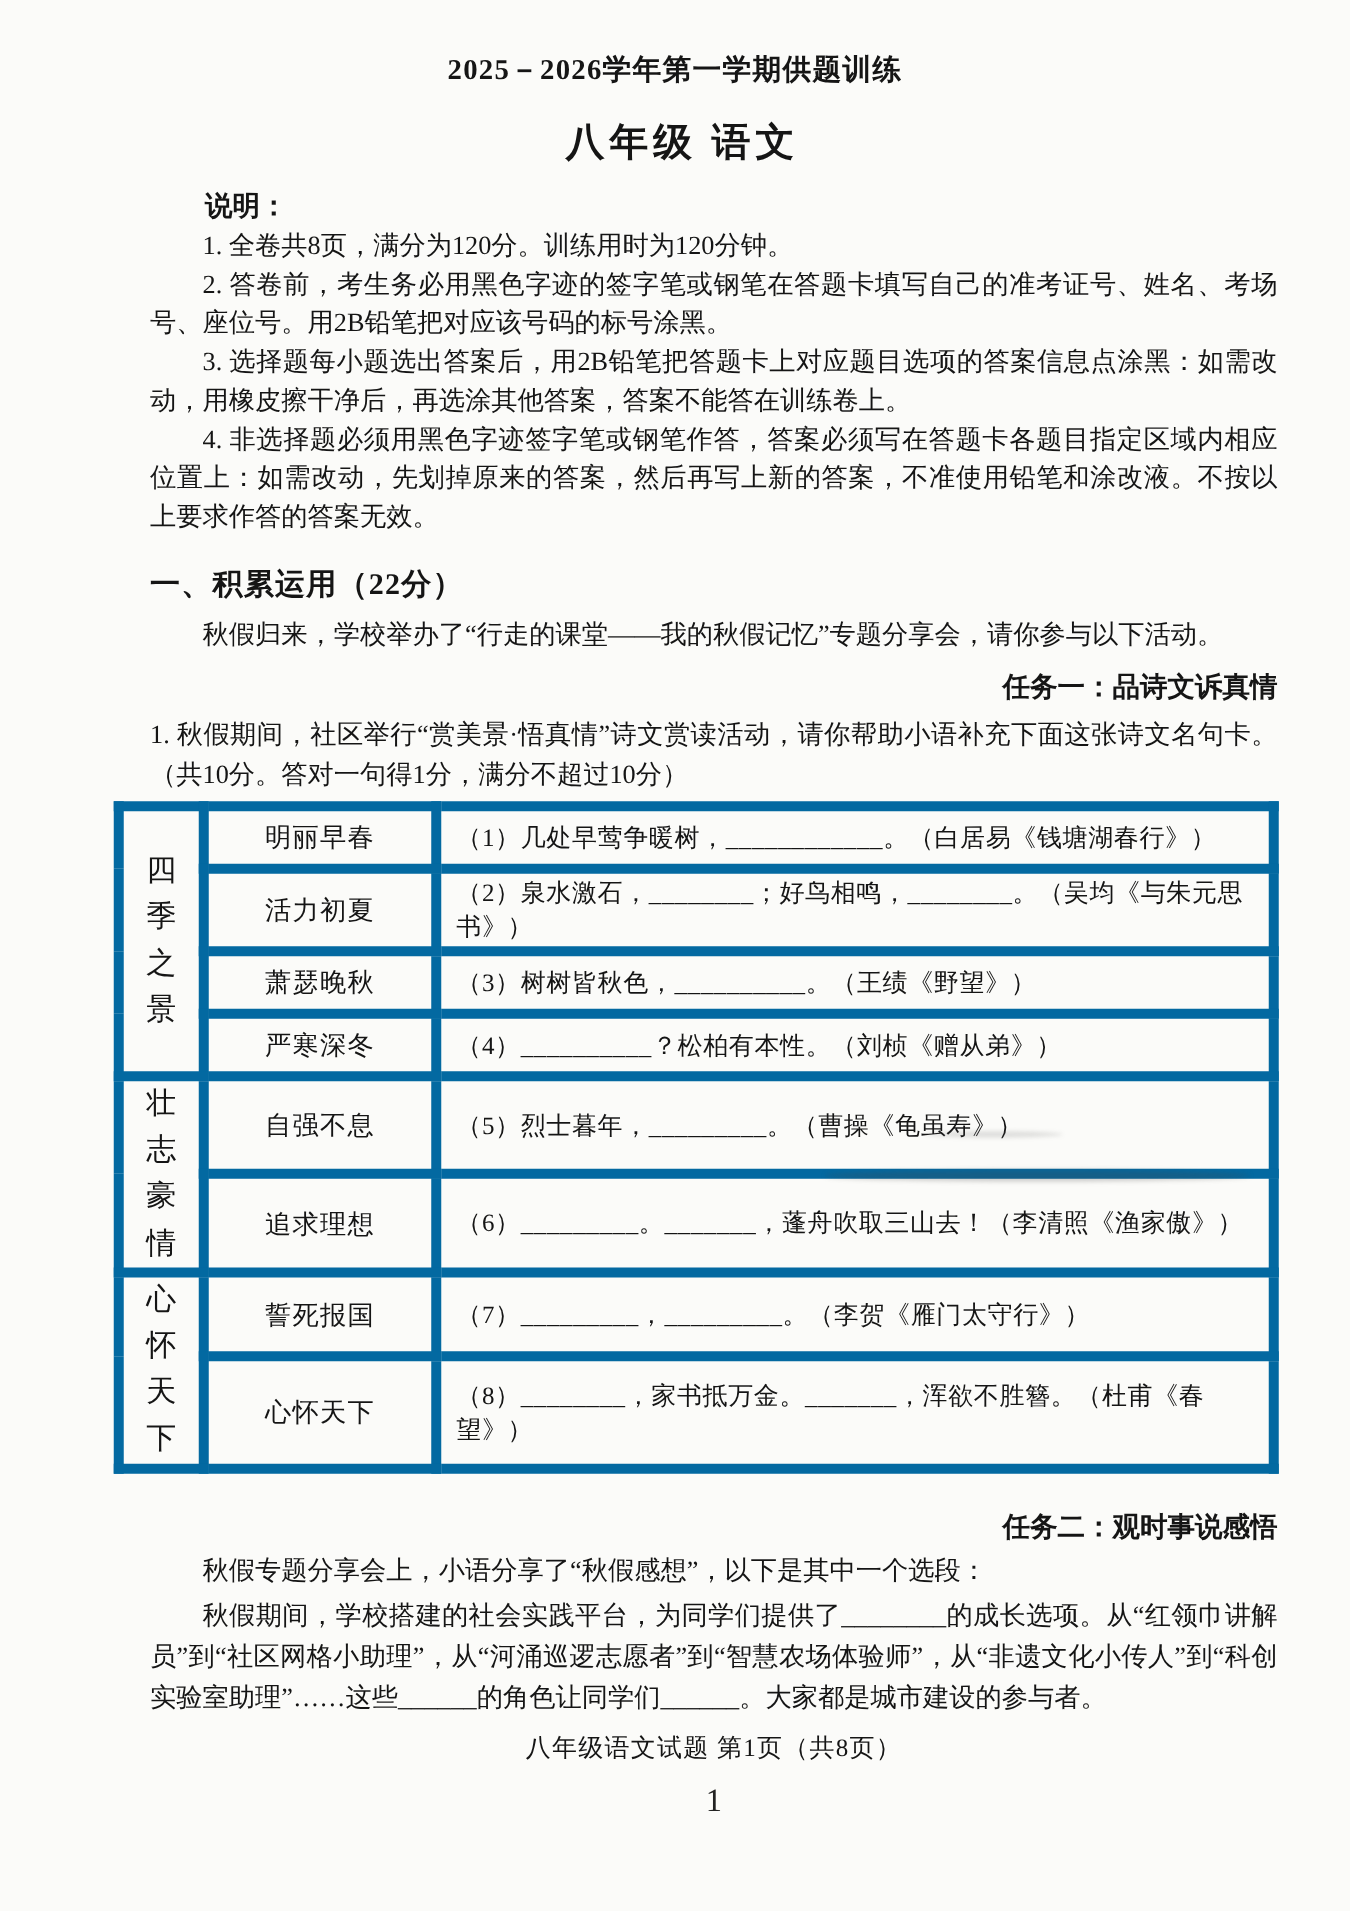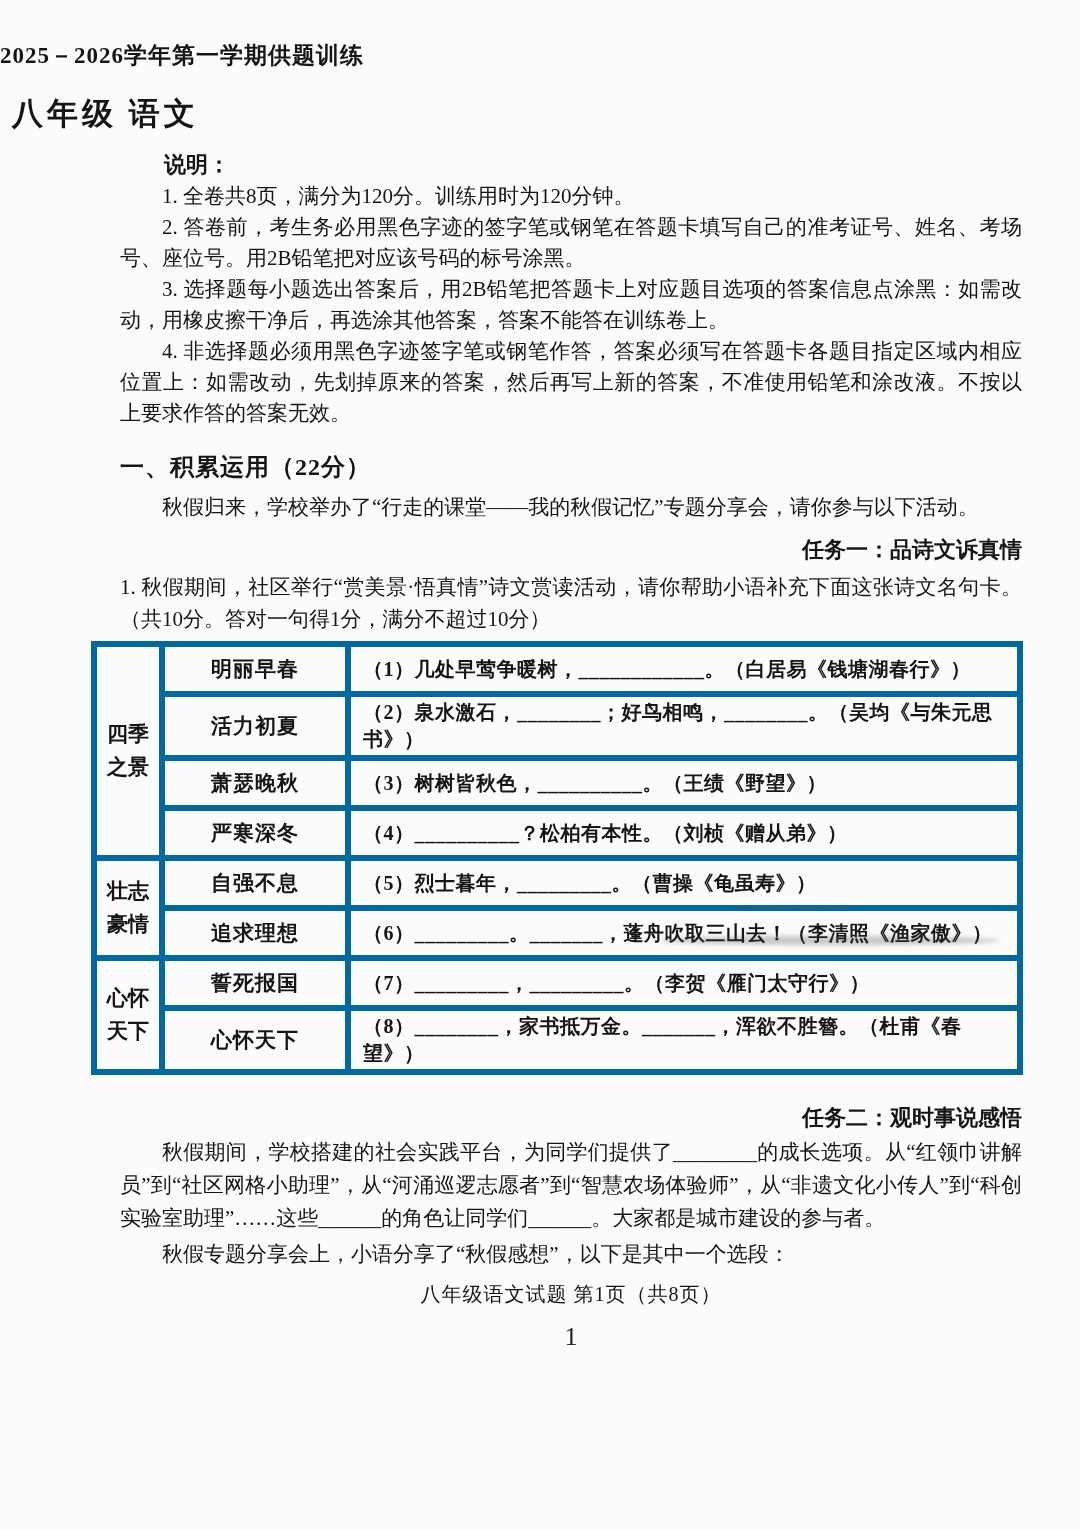--- a/index.html
+++ b/index.html
@@ -9,43 +9,43 @@
     width: 1080px;
     height: 1529px;
     margin: 0 auto;
     background: #fbfbf9;
     color: #151515;
     font-family: "Liberation Serif", "DejaVu Serif", serif;
     overflow: hidden;
   }
   .content { padding: 0 58px 0 120px; }
 
-  .doc-header { padding-top: 40px; }
+  .doc-header { padding-top: 40px; text-align: center; }
   .header-title { font-size: 23px; font-weight: 700; letter-spacing: 1px; }
   .subject-title { margin-top: 22px; font-size: 31px; font-weight: 800; letter-spacing: 4px; padding-left: 12px; }
 
   .instructions { margin-top: 14px; }
   .instr-label { font-size: 22px; font-weight: 700; text-indent: 2em; line-height: 32px; }
   .instr-item  { font-size: 21px; line-height: 31px; text-indent: 2em; text-align: justify; }
 
   .sec-heading { margin-top: 22px; font-size: 24px; font-weight: 800; letter-spacing: 1px; }
   .intro { margin-top: 8px; font-size: 21px; line-height: 32px; text-indent: 2em; text-align: justify; }
 
   .task-heading { margin-top: 12px; text-align: right; font-size: 22px; font-weight: 700; }
   .question { margin-top: 6px; font-size: 21px; line-height: 32px; text-align: justify; }
 
   .poem-table {
     border-collapse: collapse;
     table-layout: fixed;
     width: 932px;
     margin-left: -29px;
     margin-top: 6px;
   }
-  .poem-table td { border: 6px solid #0369a1; height: 50px; vertical-align: middle; font-weight: bold; }
-  td.group { width: 68px; text-align: center; font-size: 21px; }
+  .poem-table td { border: 8px solid #0369a1; height: 50px; vertical-align: middle; }
+  td.group { width: 68px; text-align: center; font-size: 24px; }
   td.group .vlabel { display: inline-block; width: 46px; line-height: 1.55; word-break: break-all; text-align: center; }
   td.theme { width: 186px; text-align: center; font-size: 21px; letter-spacing: 1px; }
   td.qcell { padding: 2px 12px; font-size: 20px; letter-spacing: 0.5px; }
 
   .task2-heading { margin-top: 28px; }
   .para { font-size: 21px; line-height: 33px; text-indent: 2em; text-align: justify; margin-top: 3px; }
 
   .footer { margin-top: 10px; text-align: center; font-size: 20px; letter-spacing: 1px; }
   .pagenum { margin-top: 14px; text-align: center; font-size: 26px; color: #222; }
 
@@ -128,22 +128,22 @@
         <td class="qcell">（7）_________，_________。（李贺《雁门太守行》）</td>
       </tr>
       <tr>
         <td class="theme">心怀天下</td>
         <td class="qcell">（8）________，家书抵万金。_______，浑欲不胜簪。（杜甫《春望》）</td>
       </tr>
     </tbody>
       </table>
 
     <div class="task-heading task2-heading">任务二：观时事说感悟</div>
+    <div class="para">秋假专题分享会上，小语分享了“秋假感想”，以下是其中一个选段：</div>
     <div class="para">秋假期间，学校搭建的社会实践平台，为同学们提供了________的成长选项。从“红领巾讲解员”到“社区网格小助理”，从“河涌巡逻志愿者”到“智慧农场体验师”，从“非遗文化小传人”到“科创实验室助理”……这些______的角色让同学们______。大家都是城市建设的参与者。</div>
-    <div class="para">秋假专题分享会上，小语分享了“秋假感想”，以下是其中一个选段：</div>
 
     <div class="footer">八年级语文试题 第1页（共8页）</div>
     <div class="pagenum">1</div>
 
   </div>
 
   <div class="smudge"></div>
   <div class="smudge2"></div>
 
 </div>

